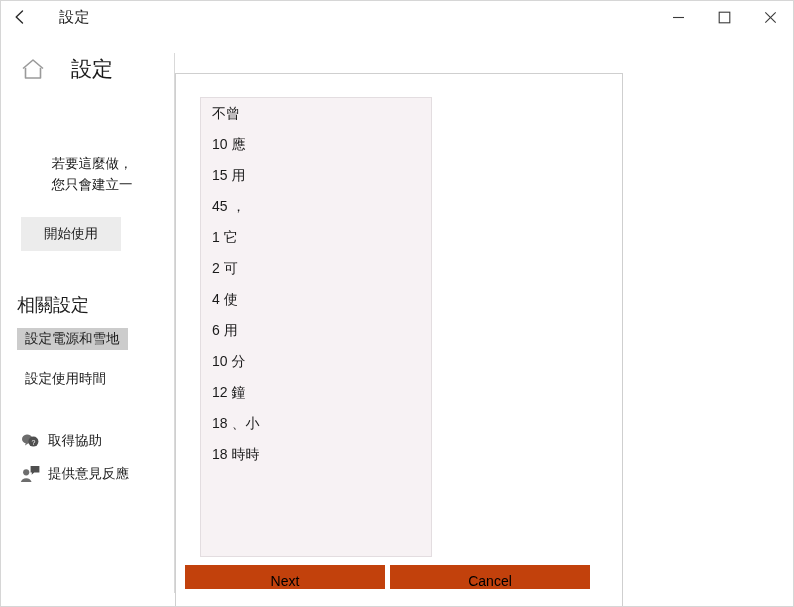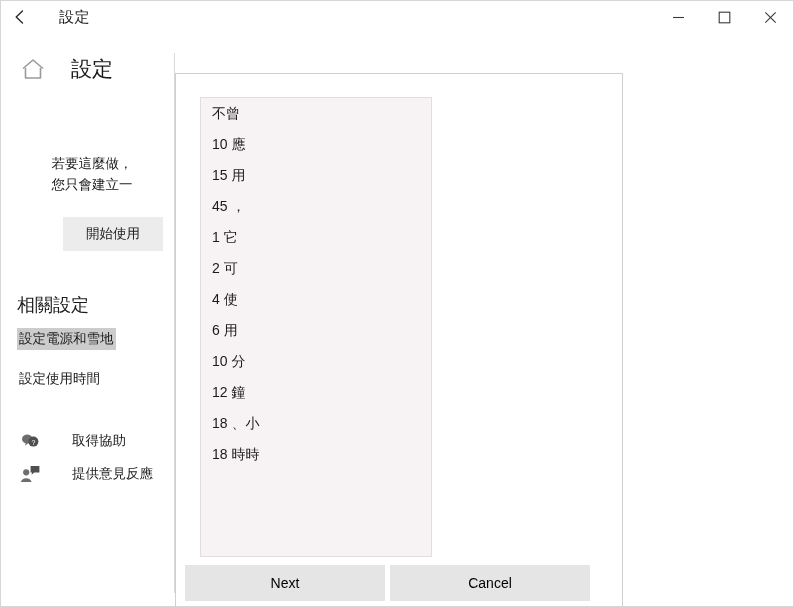--- a/index.html
+++ b/index.html
@@ -110,55 +110,54 @@
     left: 20px; top: 184px;
     width: 100px; height: 34px;
     background: #ececec;
     border: none;
     font-family: inherit;
     font-size: 13.5px;
     color: #1a1a1a;
     text-align: center;
     line-height: 34px;
     padding: 0;
-    margin-left: 42px;
   }
 
   #related-heading {
     position: absolute;
     left: 16px; top: 260px;
     font-size: 18px;
     color: #1a1a1a;
   }
   .related-link {
     position: absolute;
     left: 16px;
     font-size: 13.5px;
     color: #1a1a1a;
-    padding: 2px 2px;
+    padding: 2px 8px;
   }
   #related-link-0 { top: 295px; background: #cccccc; }
   #related-link-1 { top: 335px; background: transparent; }
 
   .help-row {
     position: absolute;
     left: 18px;
     display: flex;
     align-items: center;
   }
   #help-row-0 { top: 398px; }
   #help-row-1 { top: 431px; }
   .help-icon {
     width: 22px; height: 20px;
     display: flex; align-items: center; justify-content: center;
   }
   .help-label {
     font-size: 13.5px;
     color: #1a1a1a;
-    margin-left: 31px;
+    margin-left: 7px;
   }
 
   
   #rightcol {
     position: absolute;
     left: 174px; top: 0;
     width: 620px; height: 575px;
   }
   .bg-text {
     position: absolute;
@@ -205,22 +204,22 @@
   
   #dialog-buttons {
     position: absolute;
     left: 9px; top: 491px;
     width: 430px;
     display: flex;
     gap: 5px;
   }
   .dlg-btn {
     width: 200px;
-    height: 36px;
-    background: #e5e5e5;
+    height: 24px;
+    background: #c2410c;
     border: none;
     font-family: inherit;
     font-size: 14px;
     color: #000000;
     text-align: center;
     line-height: 32px;
     padding: 0;
   }
 </style>
 </head>

